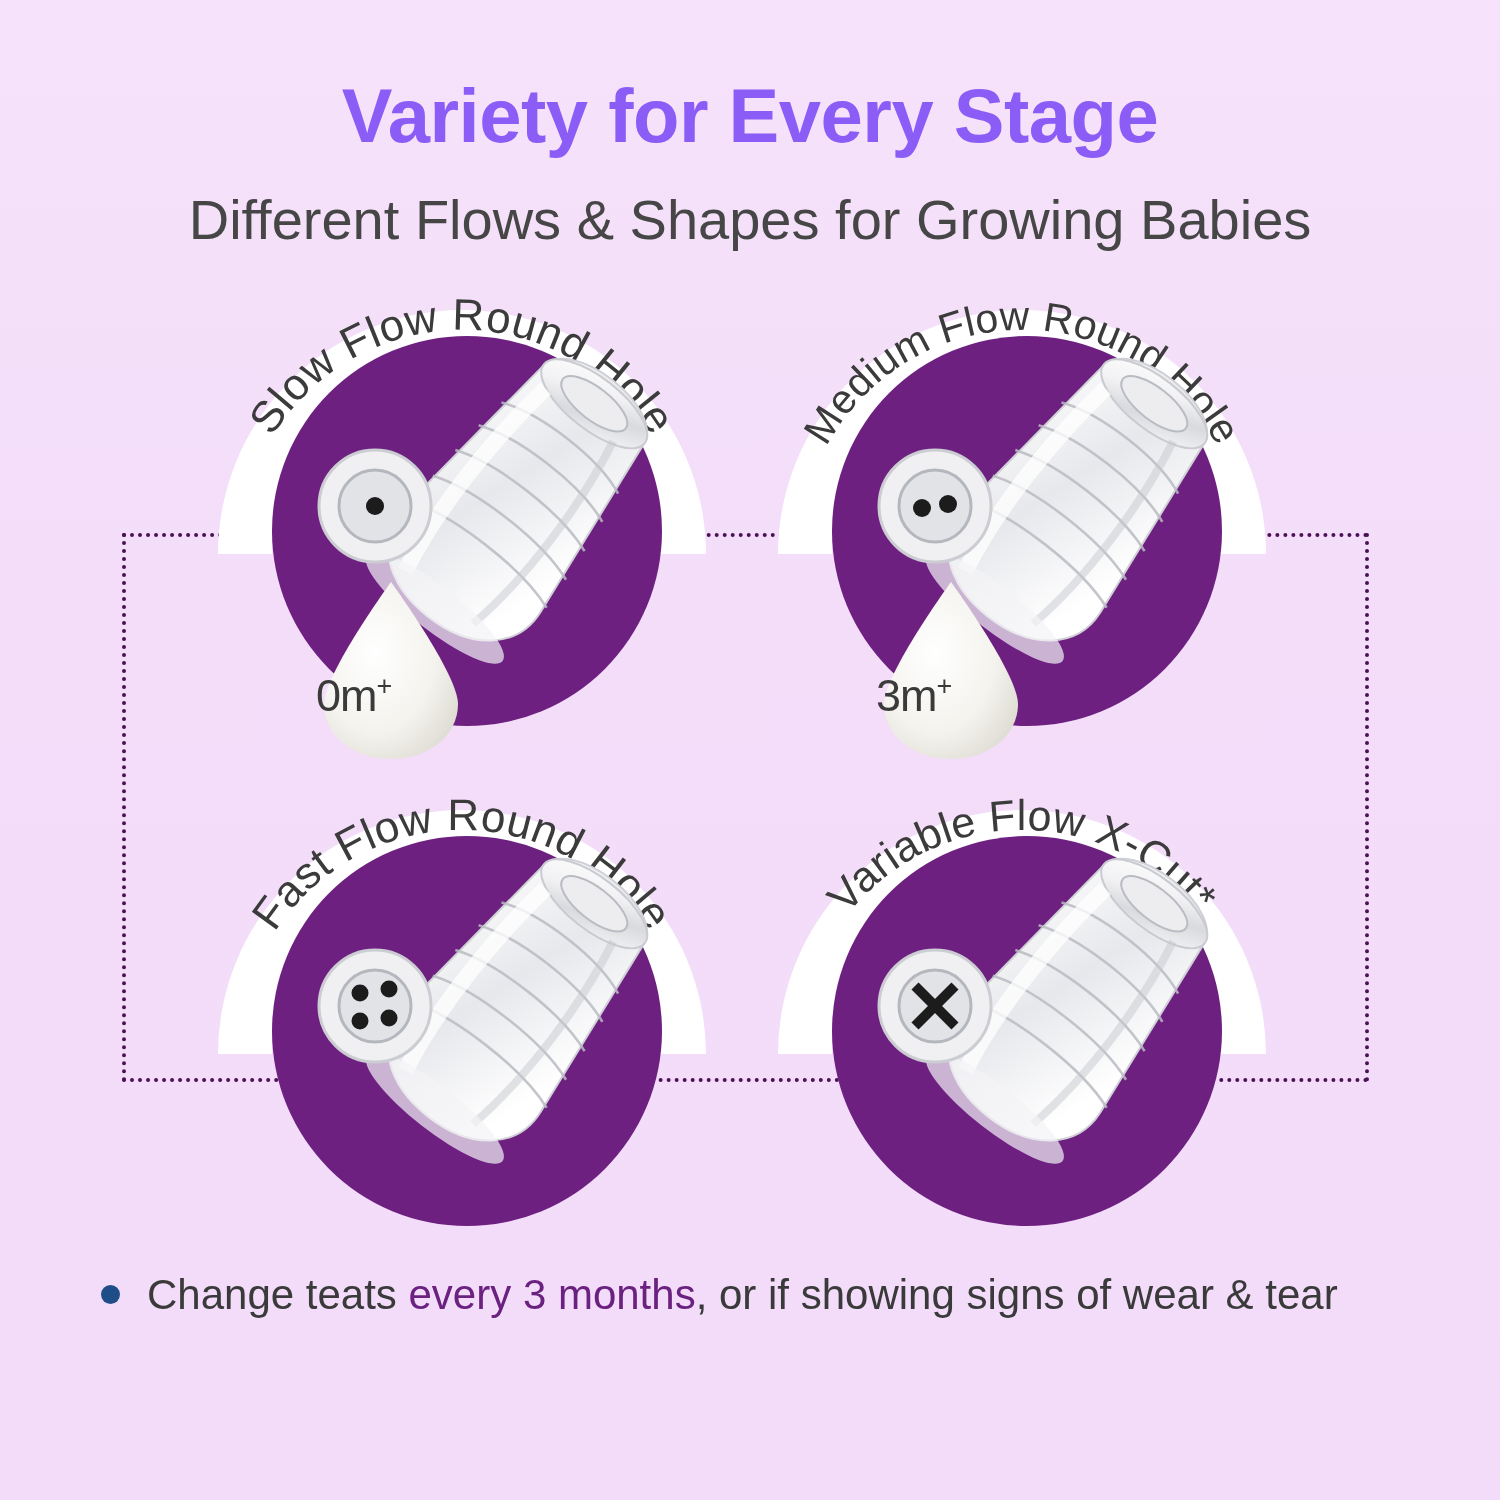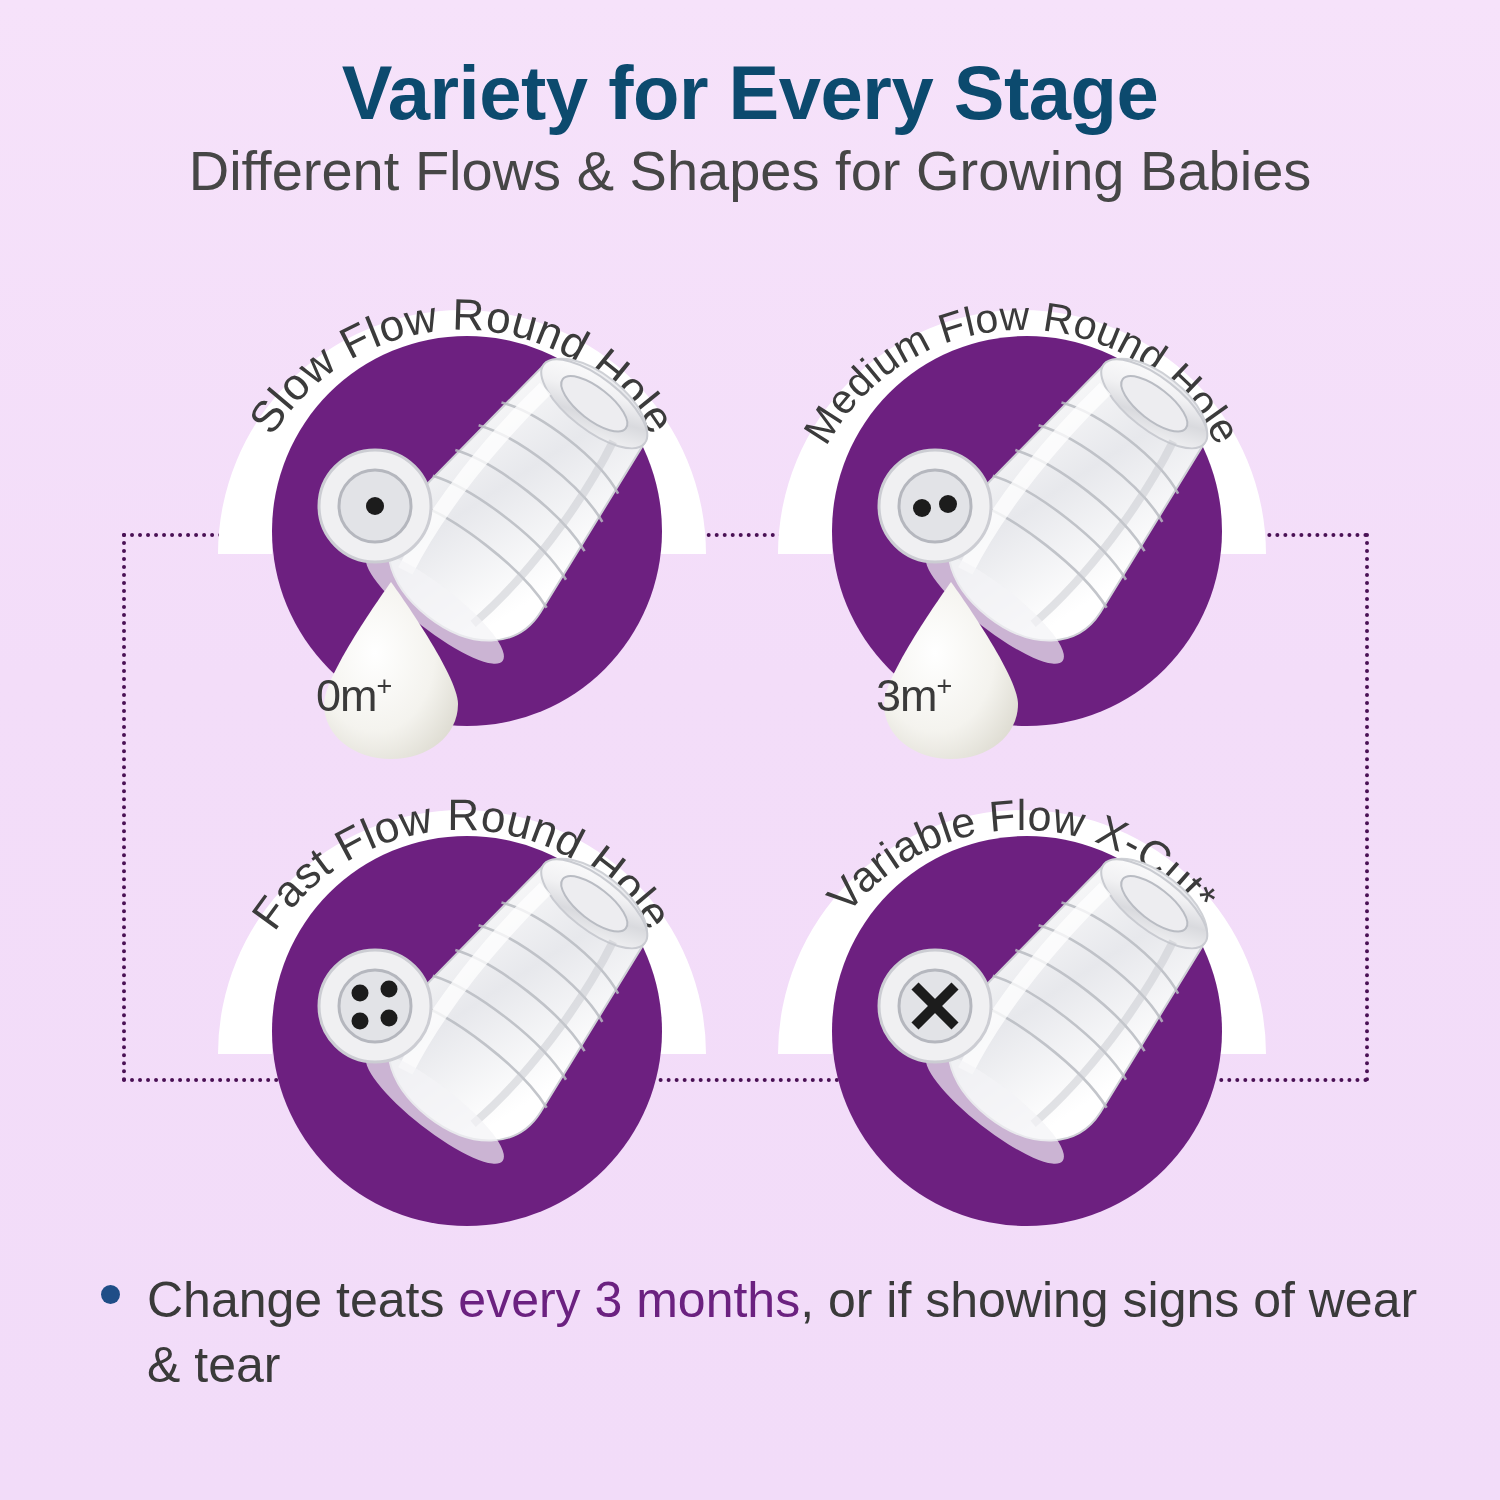--- a/index.html
+++ b/index.html
@@ -6,27 +6,27 @@
   html,body { width:1500px; height:1500px; }
   body{
     font-family:"Liberation Sans", sans-serif;
     background:linear-gradient(180deg,#f6e2fa 0%,#f3ddf9 45%,#f2dcf9 100%);
     position:relative; overflow:hidden;
   }
 
   
   .header{ position:absolute; top:0; left:0; width:1500px; text-align:center; }
   .title{
-    font-size:76px; font-weight:bold; color:#0c4a6e;
-    letter-spacing:-0.5px; margin-top:55px; line-height:1;
+    font-size:76px; font-weight:bold; color:#8b5cf6;
+    letter-spacing:-0.5px; margin-top:78px; line-height:1;
     font-stretch:condensed;
   }
   .subtitle{
     font-size:56px; font-weight:500; color:#464646;
-    margin-top:12px; line-height:1;
+    margin-top:38px; line-height:1;
   }
 
   
   .dashed-frame{
     position:absolute; left:122px; top:533px;
     width:1247px; height:549px;
     border:4px dotted #4a1155;
     pointer-events:none;
   }
 
@@ -67,21 +67,21 @@
   .drop .age sup{ font-size:27px; vertical-align:super; }
 
   
   .notes{ position:absolute; left:95px; top:1268px; width:1330px; }
   .note{ position:relative; padding-left:52px; margin-bottom:14px; }
   .bullet{
     position:absolute; left:6px; top:17px; width:19px; height:19px;
     border-radius:50%; background:#1f4d87;
   }
   .note-text{
-    font-size:50px; color:#3a3a3a; line-height:1.30; font-weight:500;
+    font-size:42px; color:#3a3a3a; line-height:1.30; font-weight:500;
   }
   .hl{ color:#6b2180; }
 </style>
 </head>
 <body>
 
 <div class="header">
   <div class="title">Variety for Every Stage</div>
   <div class="subtitle">Different Flows &amp; Shapes for Growing Babies</div>
 </div>

